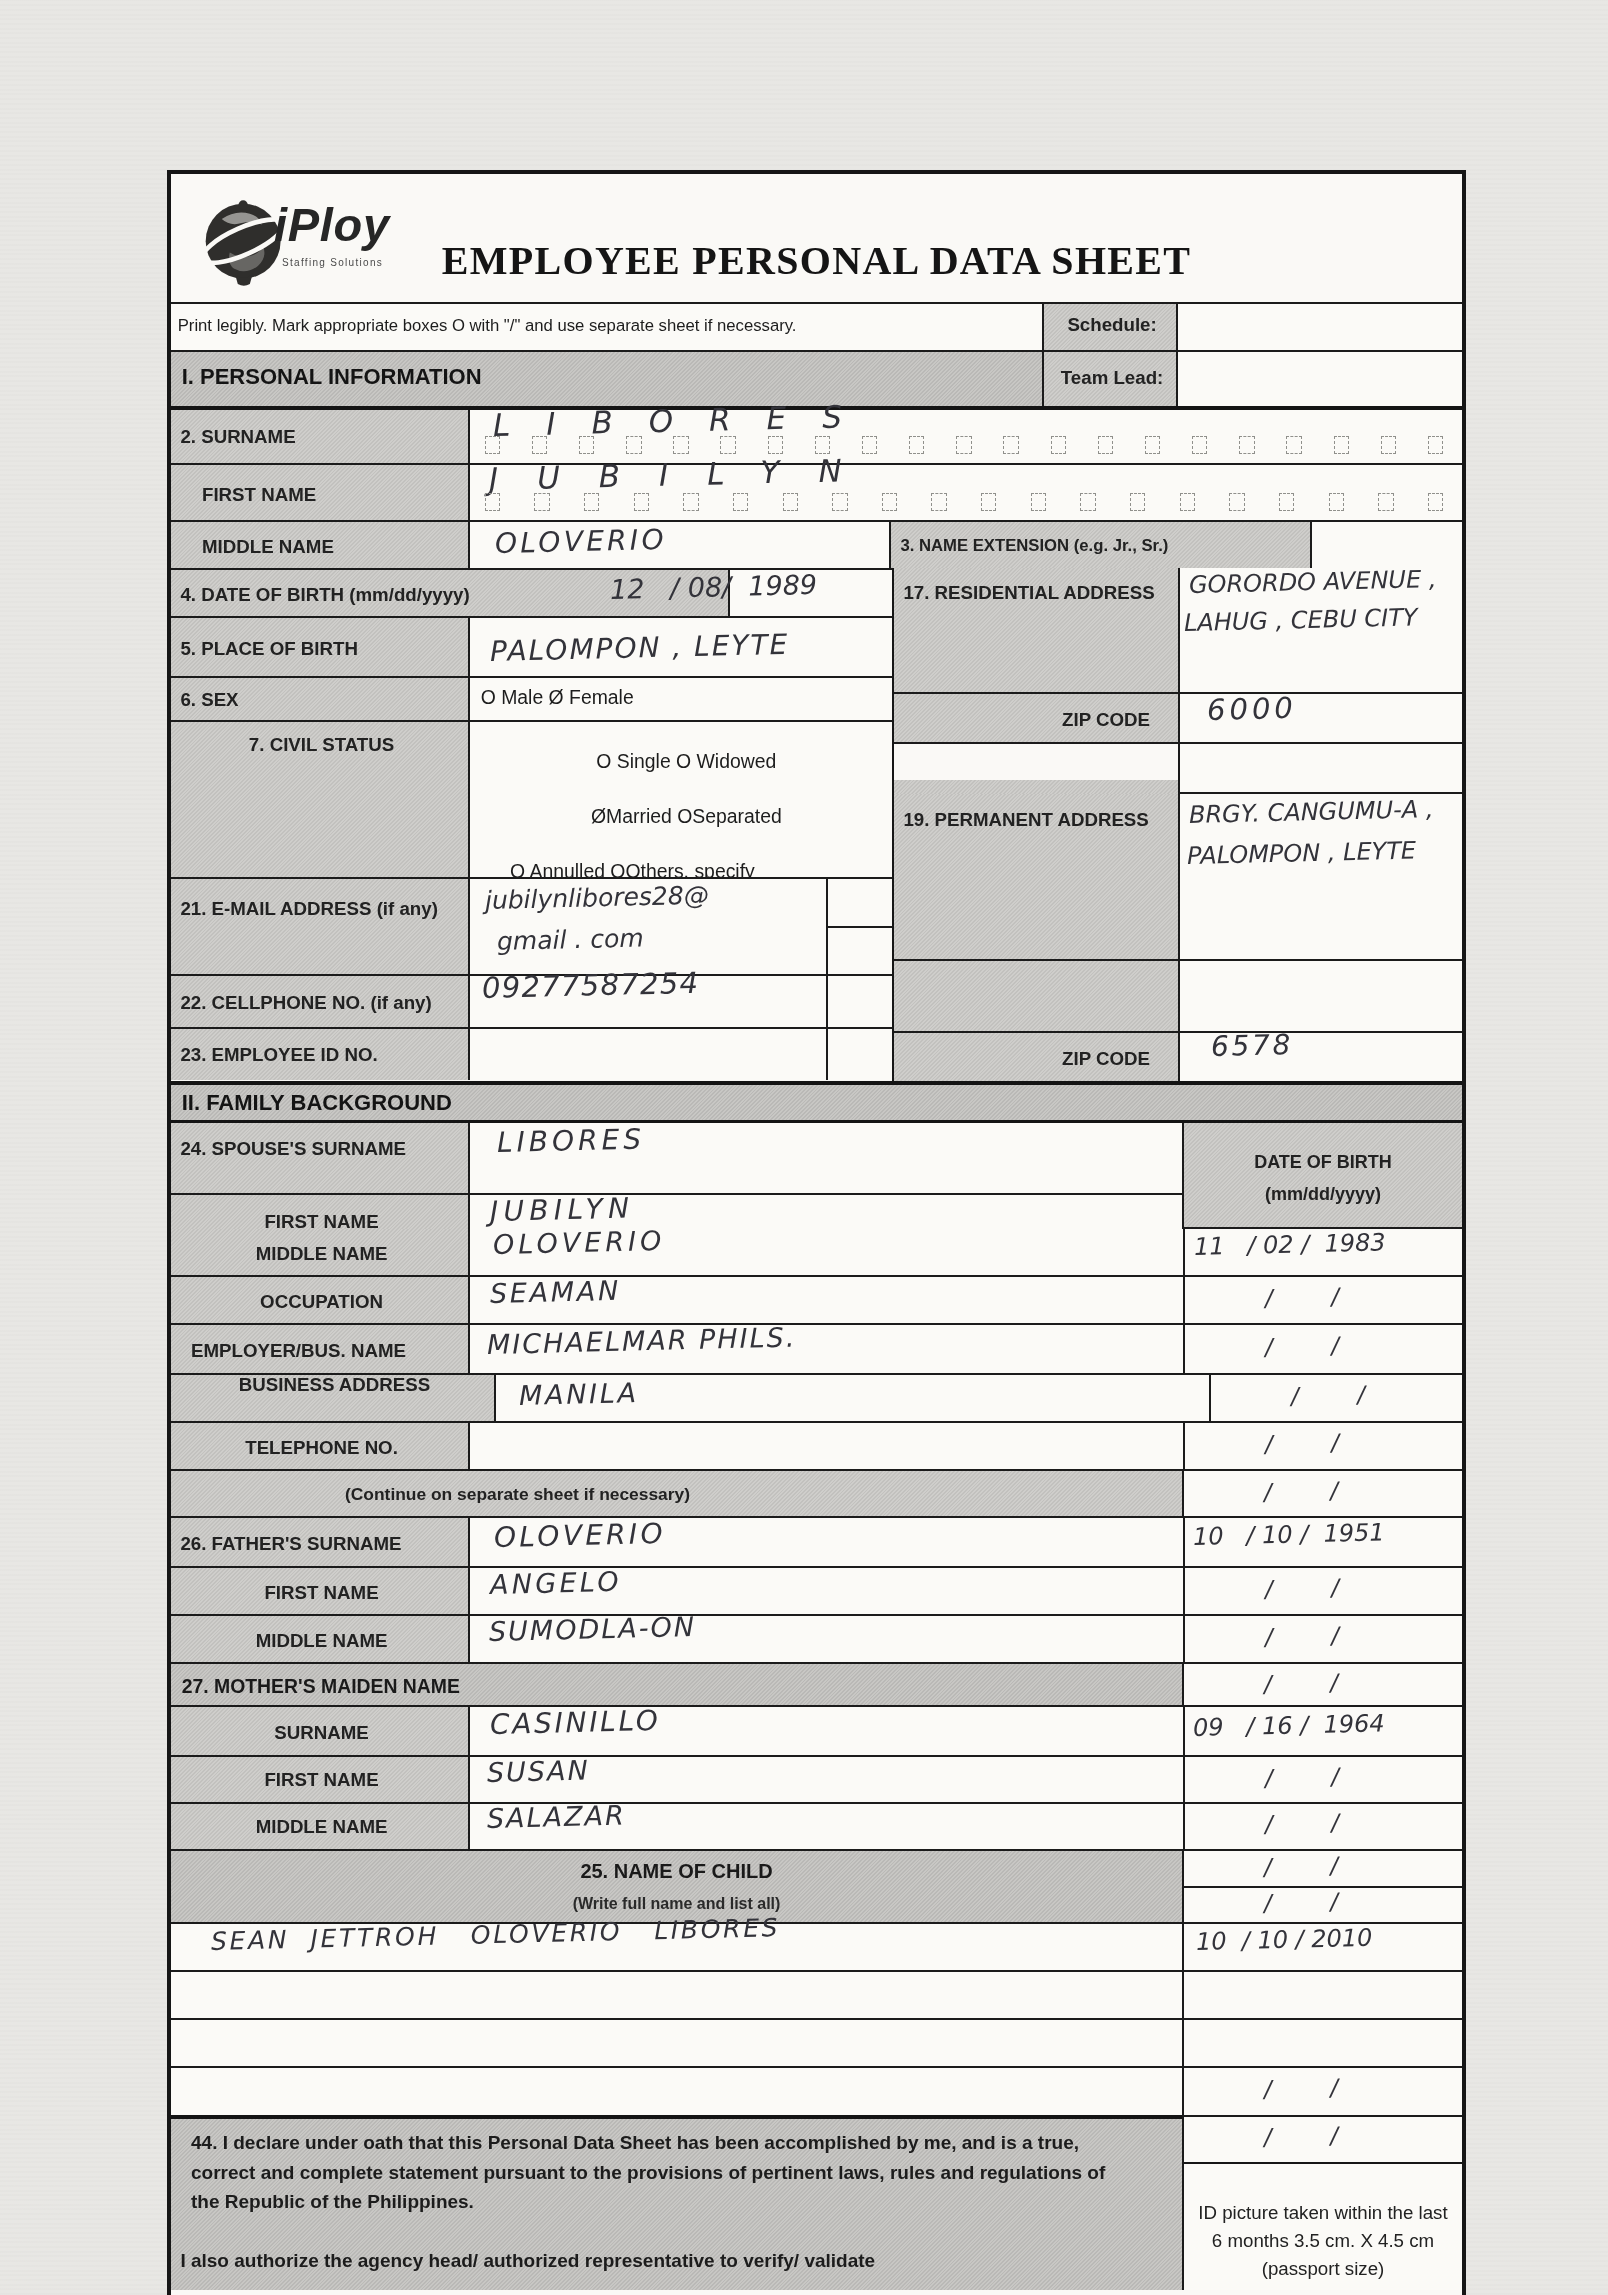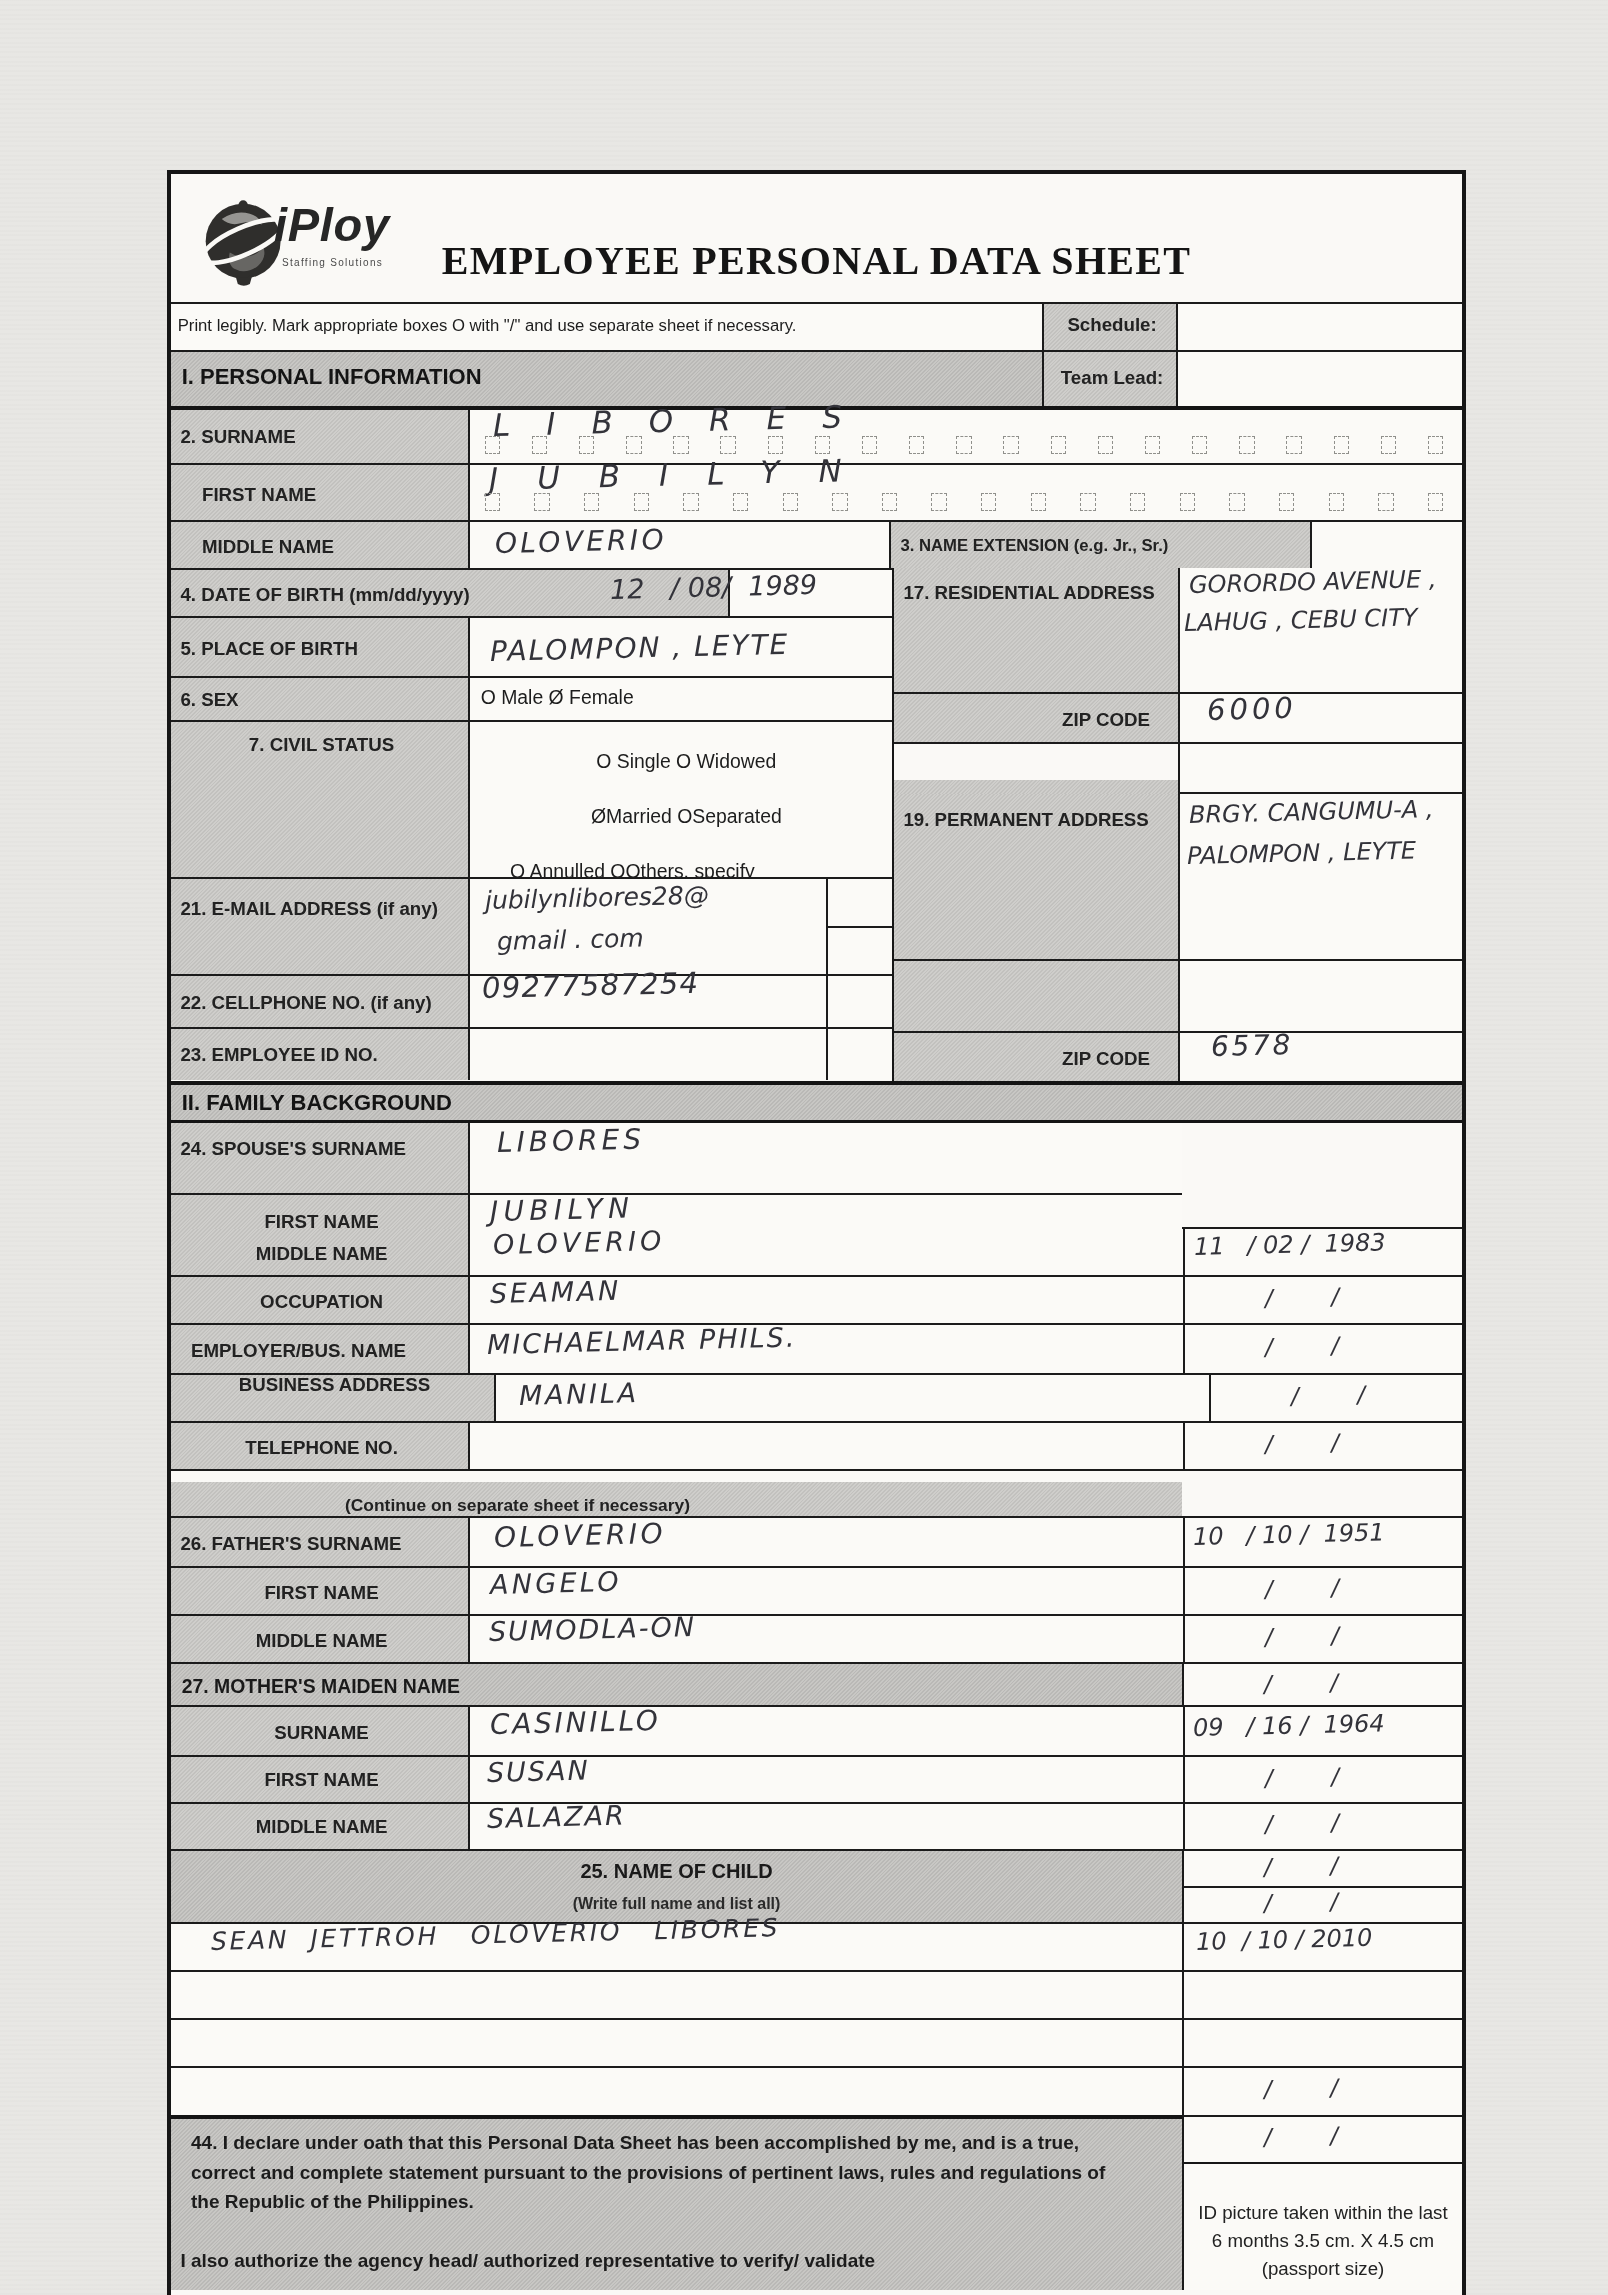--- a/index.html
+++ b/index.html
@@ -299,20 +299,26 @@
       </div>
       <div class="row" style="height:53px;">
         <div class="c g lab lab-c" style="width:297px;padding-top:17.4px;">
           <span>FIRST NAME</span>
         </div>
         <div class="c w bl" style="flex:1;">
           <span class="hw" style="position:absolute;left:20px;top:0px;font-size:28px;letter-spacing:5.3px;">JUBILYN</span>
         </div>
       </div>
     </div>
+    <div class="c g bl" style="flex:1;">
+      <div class="dob-head">
+        <div>DATE OF BIRTH</div>
+        <div>(mm/dd/yyyy)</div>
+      </div>
+    </div>
   </div>
 
   <div class="row" style="height:48px;">
     <div class="c g lab lab-c" style="width:297px;padding-top:14.7px;"><span>MIDDLE NAME</span></div>
     <div class="c w bl" style="width:715px;">
       <span class="hw" style="position:absolute;left:23px;top:0;font-size:27px;letter-spacing:4px;">OLOVERIO</span>
     </div>
     <div class="c w bl" style="flex:1;">
       <span class="hw pre" style="position:absolute;left:9.4px;top:4px;font-size:24px;">11   / 02 /  1983</span>
     </div>
@@ -349,21 +355,21 @@
   </div>
 
   <div class="row" style="height:48px;">
     <div class="c g lab lab-c" style="width:297px;padding-top:14.7px;"><span>TELEPHONE NO.</span></div>
     <div class="c w bl" style="width:715px;"></div>
     <div class="c w bl" style="flex:1;">
       <span class="hw pre slashes" style="position:absolute;left:80px;top:8px;">/        /</span>
     </div>
   </div>
 
-  <div class="row" style="height:47px;align-items:flex-end;">
+  <div class="row" style="height:47px;">
     <div class="c g" style="width:1011px;">
       <div style="font-weight:bold;font-size:17.4px;color:#222;padding:13.4px 0 0 174px;">(Continue on separate sheet if necessary)</div>
     </div>
     <div class="c w bl" style="flex:1;">
       <span class="hw pre slashes" style="position:absolute;left:80px;top:8px;">/        /</span>
     </div>
   </div>
 
   <div class="row" style="height:50px;">
     <div class="c g lab" style="width:297px;padding-top:16px;"><span>26. FATHER'S SURNAME</span></div>

